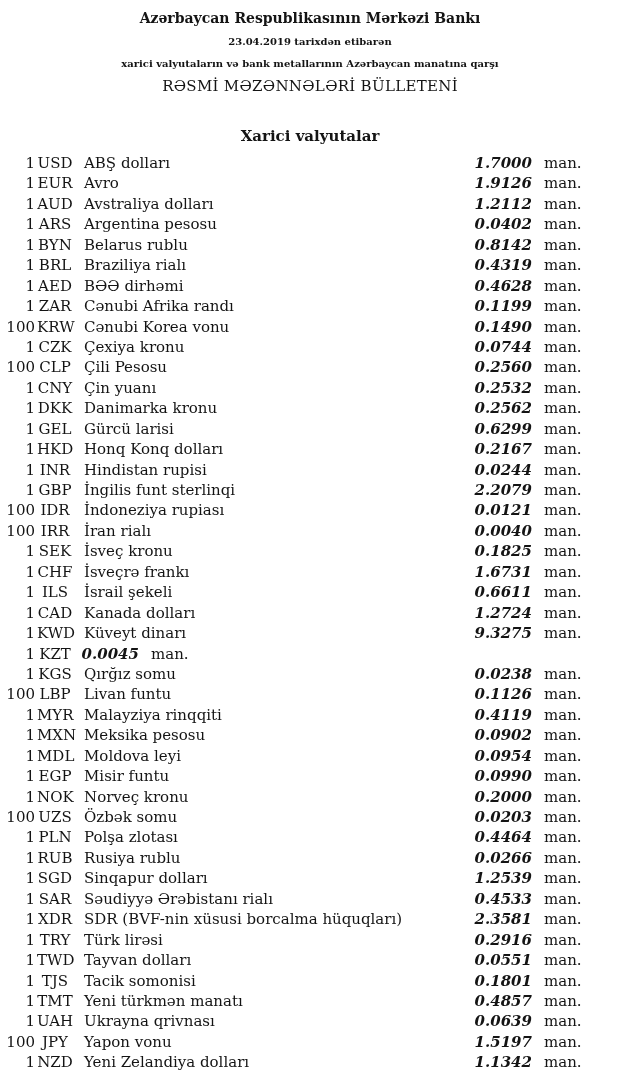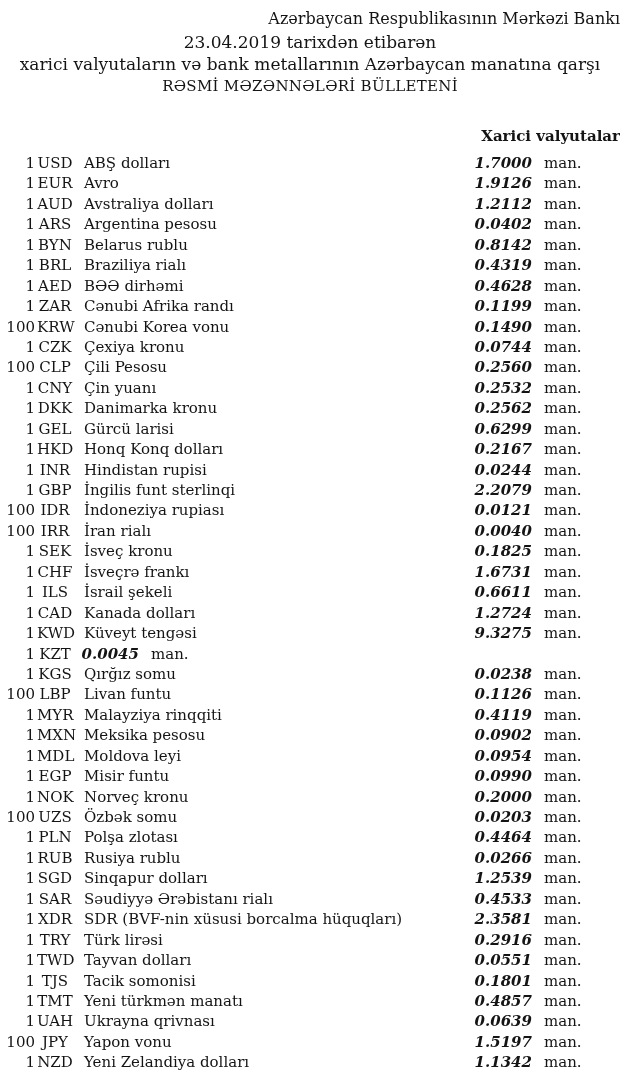--- a/index.html
+++ b/index.html
@@ -15,39 +15,38 @@
     background: #ffffff;
     color: #141414;
     font-family: "DejaVu Serif", "Liberation Serif", serif;
     overflow: hidden;
   }
   .doc-header {
     padding-top: 6px;
     text-align: center;
   }
   .bank-name {
-    font-size: 16px;
-    font-weight: normal;
+    font-size: 14px;
+    font-weight: bold;
     line-height: 25px;
-    text-align: right;
   }
   .header-line {
-    font-size: 17px;
-    font-weight: normal;
+    font-size: 10px;
+    font-weight: bold;
     line-height: 22px;
   }
   .bulletin-title {
     font-size: 15px;
     font-weight: normal;
     line-height: 22px;
     letter-spacing: 0.3px;
   }
   .section-title {
     margin: 29px 0 7px 0;
-    text-align: right;
+    text-align: center;
     font-size: 15px;
     font-weight: bold;
     line-height: 20px;
   }
   .rates-table {
     width: 100%;
   }
   .row {
     display: flex;
     align-items: baseline;
@@ -284,21 +283,21 @@
       <span class="col-nominal">1</span>
       <span class="col-code">CAD</span>
       <span class="col-name">Kanada dolları</span>
       <span class="col-rate">1.2724</span>
       <span class="col-unit">man.</span>
     </div>
 
     <div class="row">
       <span class="col-nominal">1</span>
       <span class="col-code">KWD</span>
-      <span class="col-name">Küveyt tengəsi</span>
+      <span class="col-name">Küveyt dinarı</span>
       <span class="col-rate">9.3275</span>
       <span class="col-unit">man.</span>
     </div>
 
     <div class="row">
       <span class="col-nominal">1</span>
       <span class="col-code">KZT</span>
       <span class="col-rate">0.0045</span>
       <span class="col-unit">man.</span>
     </div>

